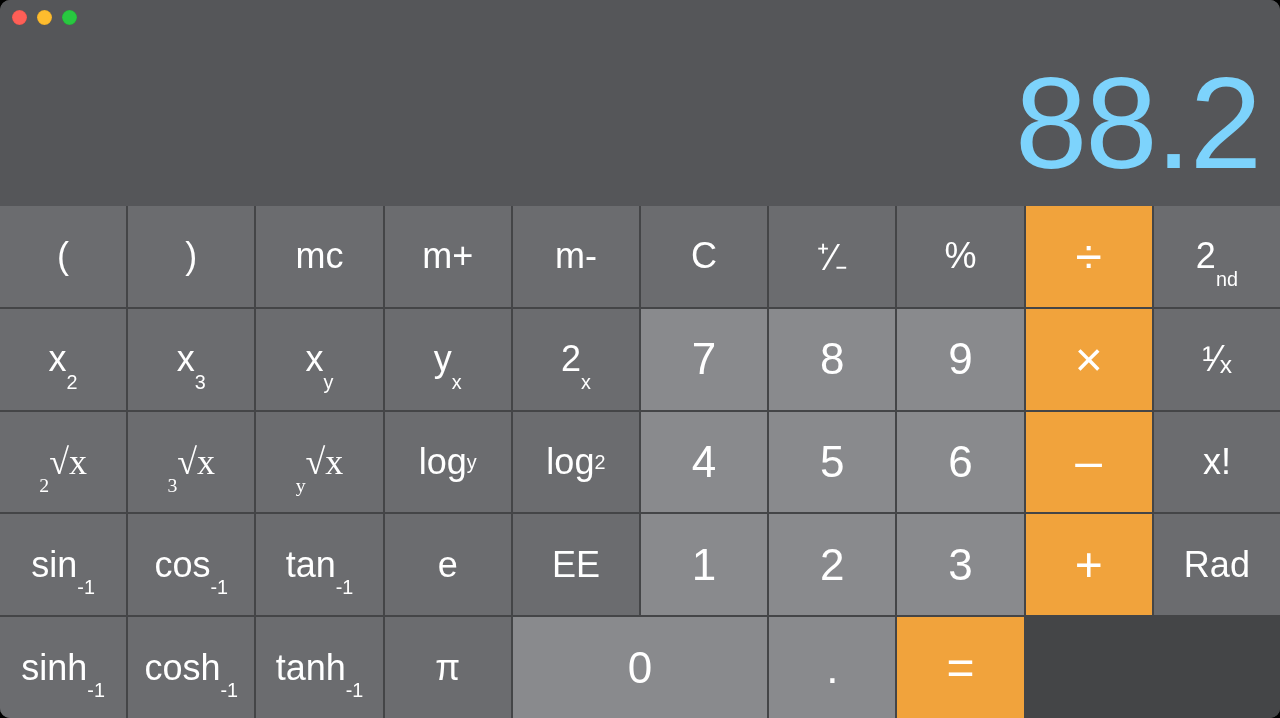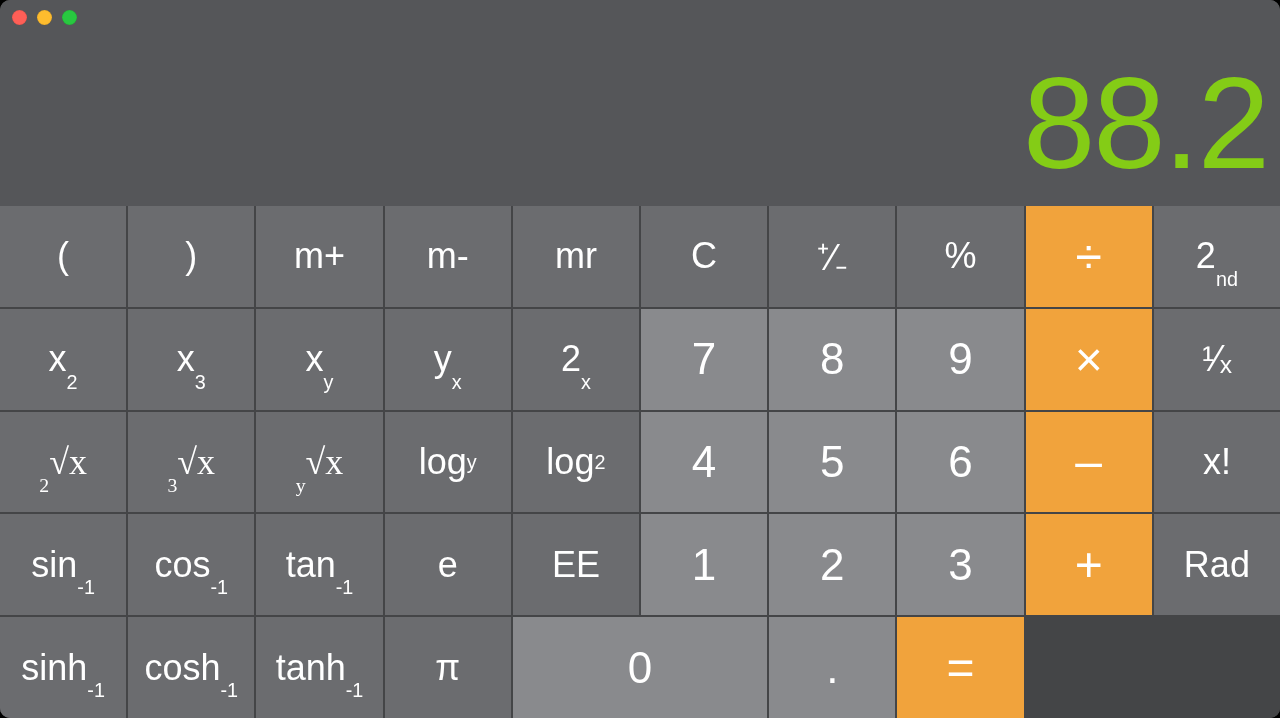--- a/index.html
+++ b/index.html
@@ -39,25 +39,25 @@
     width: 15px;
     height: 15px;
     border-radius: 50%;
     box-shadow: inset 0 0 1px rgba(0,0,0,0.3);
   }
   .tl.red    { background: #ff5f57; }
   .tl.yellow { background: #febc2e; }
   .tl.green  { background: #28c840; }
 
   .display-value {
-    color: #84cc16;
+    color: #7dd3fc;
     font-weight: 200;
     font-size: 130px;
     line-height: 1;
-    padding: 0 12px 18px 0;
+    padding: 0 20px 18px 0;
     letter-spacing: -2px;
   }
 
   .grid {
     flex: 1 1 auto;
     display: grid;
     grid-template-columns: repeat(10, 1fr);
     grid-template-rows: repeat(5, 1fr);
     gap: 2px;
     background: #444547; 
@@ -105,23 +105,23 @@
       <div class="tl yellow"></div>
       <div class="tl green"></div>
     </div>
     <div class="display-value">88.2</div>
   </div>
 
   <div class="grid">
 
     <div class="key fn">(</div>
     <div class="key fn">)</div>
+    <div class="key fn">mc</div>
     <div class="key fn">m+</div>
     <div class="key fn">m-</div>
-    <div class="key fn">mr</div>
     <div class="key fn">C</div>
     <div class="key fn">⁺⁄₋</div>
     <div class="key fn">%</div>
     <div class="key op">÷</div>
 
     <div class="key fn">2<sup>nd</sup></div>
     <div class="key fn">x<sup>2</sup></div>
     <div class="key fn">x<sup>3</sup></div>
     <div class="key fn">x<sup>y</sup></div>
     <div class="key fn">y<sup>x</sup></div>

